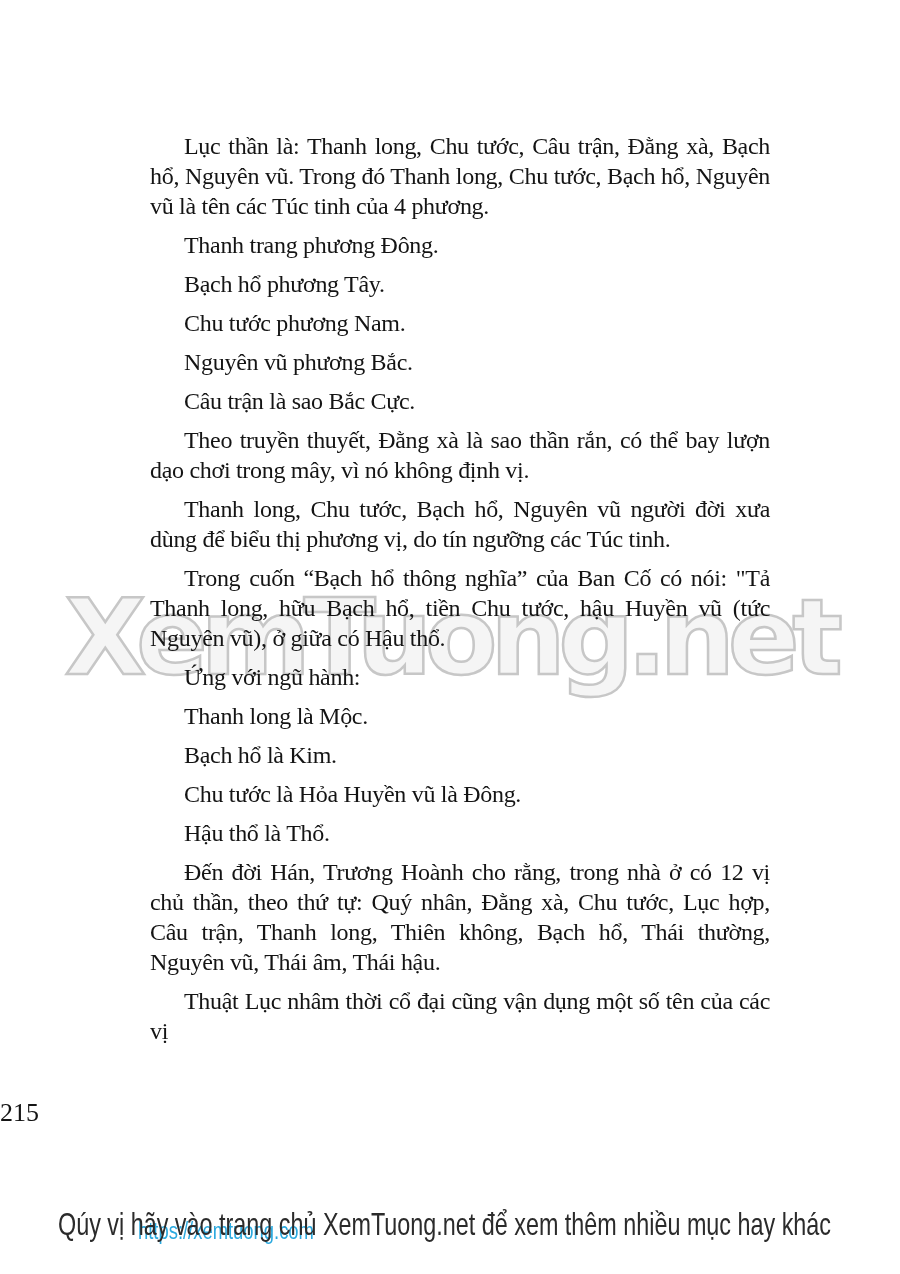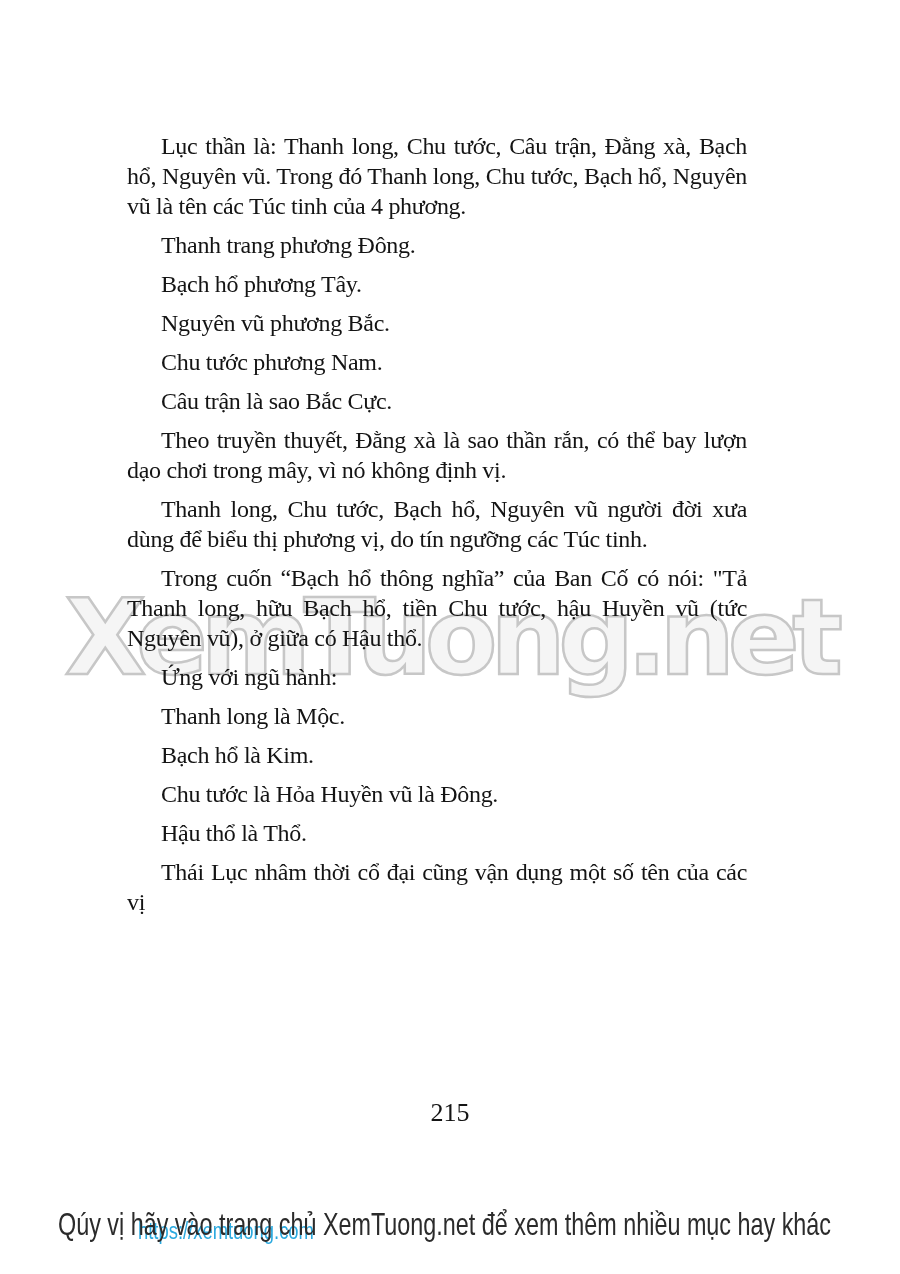--- a/index.html
+++ b/index.html
@@ -23,40 +23,40 @@
     font-size:106px;
     letter-spacing:-0.07em;
     white-space:nowrap;
     color:#f5f5f5;
     -webkit-text-stroke:2.5px #c7c7c7;
     text-stroke:2.5px #c7c7c7;
     user-select:none;
   }
   .content{
     position:absolute;
-    left:127px;
+    left:150px;
     top:131px;
     width:620px;
     z-index:2;
     font-size:24px;
     line-height:30px;
     letter-spacing:-0.3px;
     color:#141414;
     text-align:justify;
   }
   .content p{
     margin:0 0 9px 0;
     text-indent:34px;
   }
   .page-number{
     position:absolute;
     top:1098px;
     left:0;
     width:100%;
-    text-align:center;
+    text-align:left;
     z-index:2;
     font-size:26px;
     color:#141414;
   }
   .footer{
     position:absolute;
     left:16px;
     top:1196px;
     width:900px;
     height:78px;
@@ -92,32 +92,33 @@
 <body>
 
 <div class="page">
 
   <div class="watermark">XemTuong.net</div>
 
   <div class="content" id="paragraphs">
       <p>Lục thần là: Thanh long, Chu tước, Câu trận, Đằng xà, Bạch hổ, Nguyên vũ. Trong đó Thanh long, Chu tước, Bạch hổ, Nguyên vũ là tên các Túc tinh của 4 phương.</p>
       <p>Thanh trang phương Đông.</p>
       <p>Bạch hổ phương Tây.</p>
+      <p>Chu tước phương Nam.</p>
       <p>Nguyên vũ phương Bắc.</p>
-      <p>Chu tước phương Nam.</p>
       <p>Câu trận là sao Bắc Cực.</p>
       <p>Theo truyền thuyết, Đằng xà là sao thần rắn, có thể bay lượn dạo chơi trong mây, vì nó không định vị.</p>
       <p>Thanh long, Chu tước, Bạch hổ, Nguyên vũ người đời xưa dùng để biểu thị phương vị, do tín ngưỡng các Túc tinh.</p>
       <p>Trong cuốn “Bạch hổ thông nghĩa” của Ban Cố có nói: "Tả Thanh long, hữu Bạch hổ, tiền Chu tước, hậu Huyền vũ (tức Nguyên vũ), ở giữa có Hậu thổ.</p>
       <p>Ứng với ngũ hành:</p>
       <p>Thanh long là Mộc.</p>
       <p>Bạch hổ là Kim.</p>
       <p>Chu tước là Hỏa Huyền vũ là Đông.</p>
       <p>Hậu thổ là Thổ.</p>
-      <p>Thái Lục nhâm thời cổ đại cũng vận dụng một số tên của các vị</p>
+      <p>Đến đời Hán, Trương Hoành cho rằng, trong nhà ở có 12 vị chủ thần, theo thứ tự: Quý nhân, Đằng xà, Chu tước, Lục hợp, Câu trận, Thanh long, Thiên không, Bạch hổ, Thái thường, Nguyên vũ, Thái âm, Thái hậu.</p>
+      <p>Thuật Lục nhâm thời cổ đại cũng vận dụng một số tên của các vị</p>
     </div>
 
   <div class="page-number">215</div>
 
   <div class="footer">
     <a class="footer-link" href="#">https://xemtuong.com</a>
     <div class="footer-message">Qúy vị hãy vào trang chủ XemTuong.net để xem thêm nhiều mục hay khác</div>
   </div>
 
 </div>

